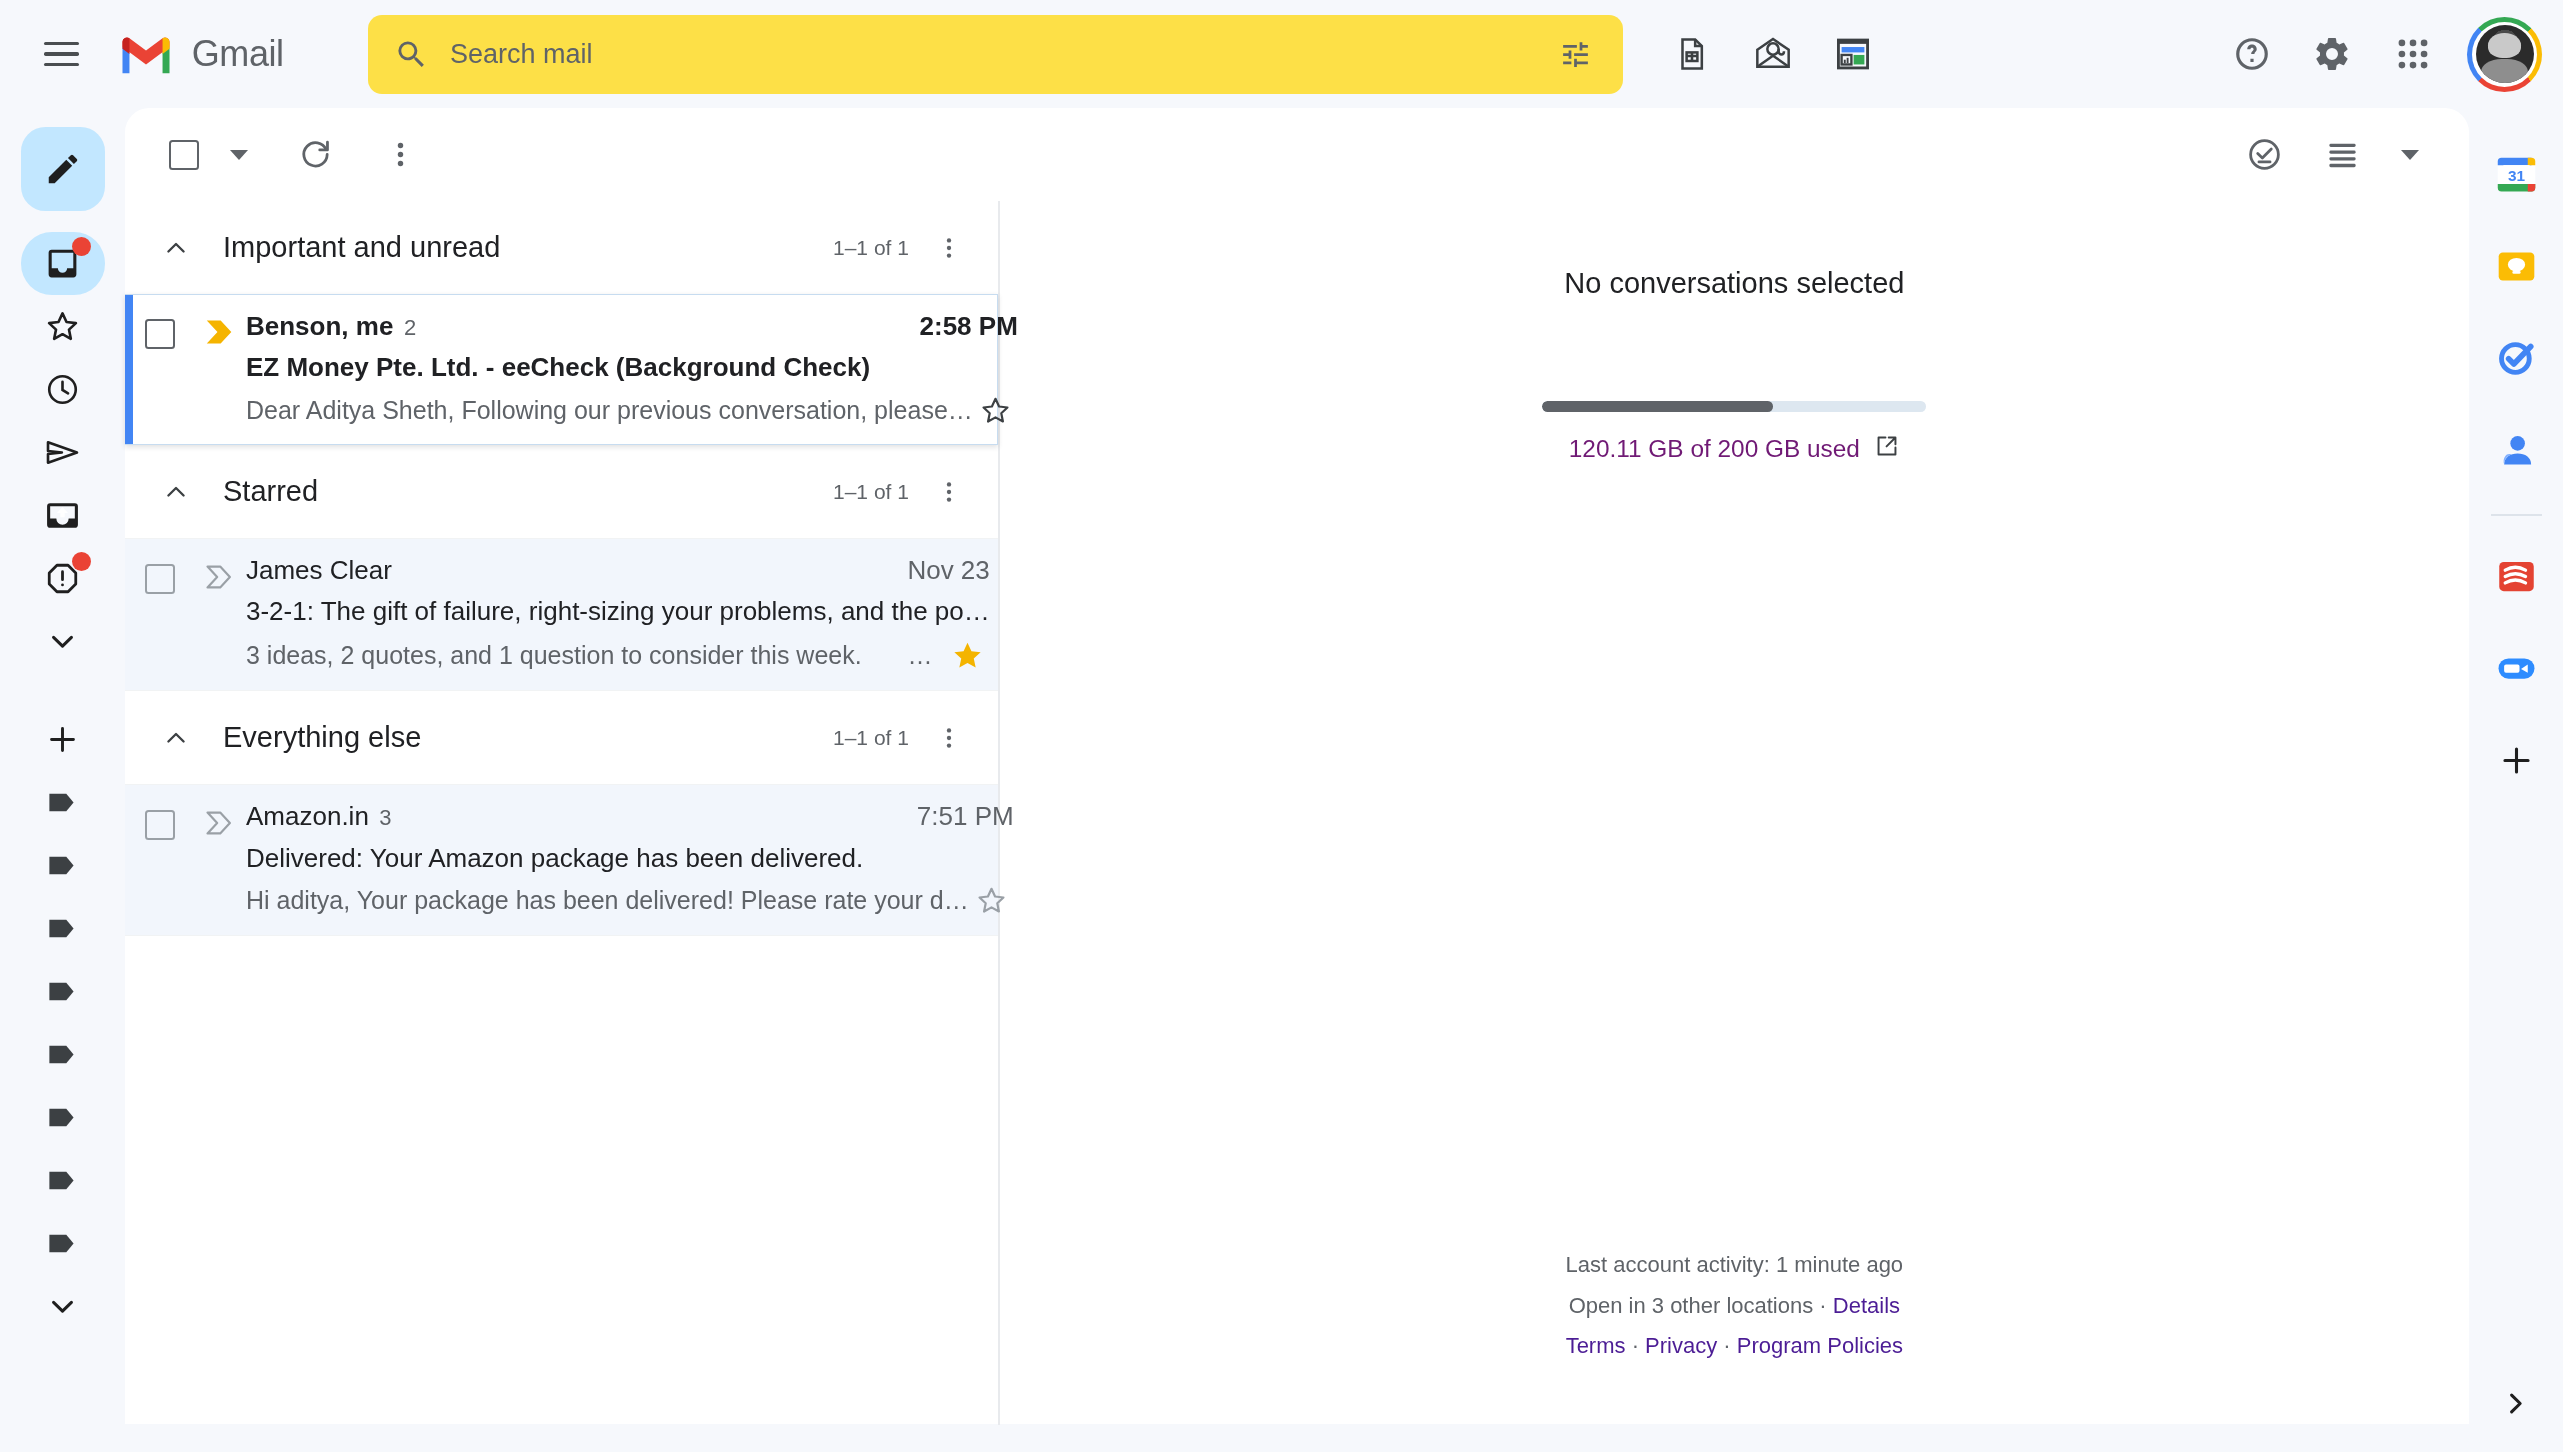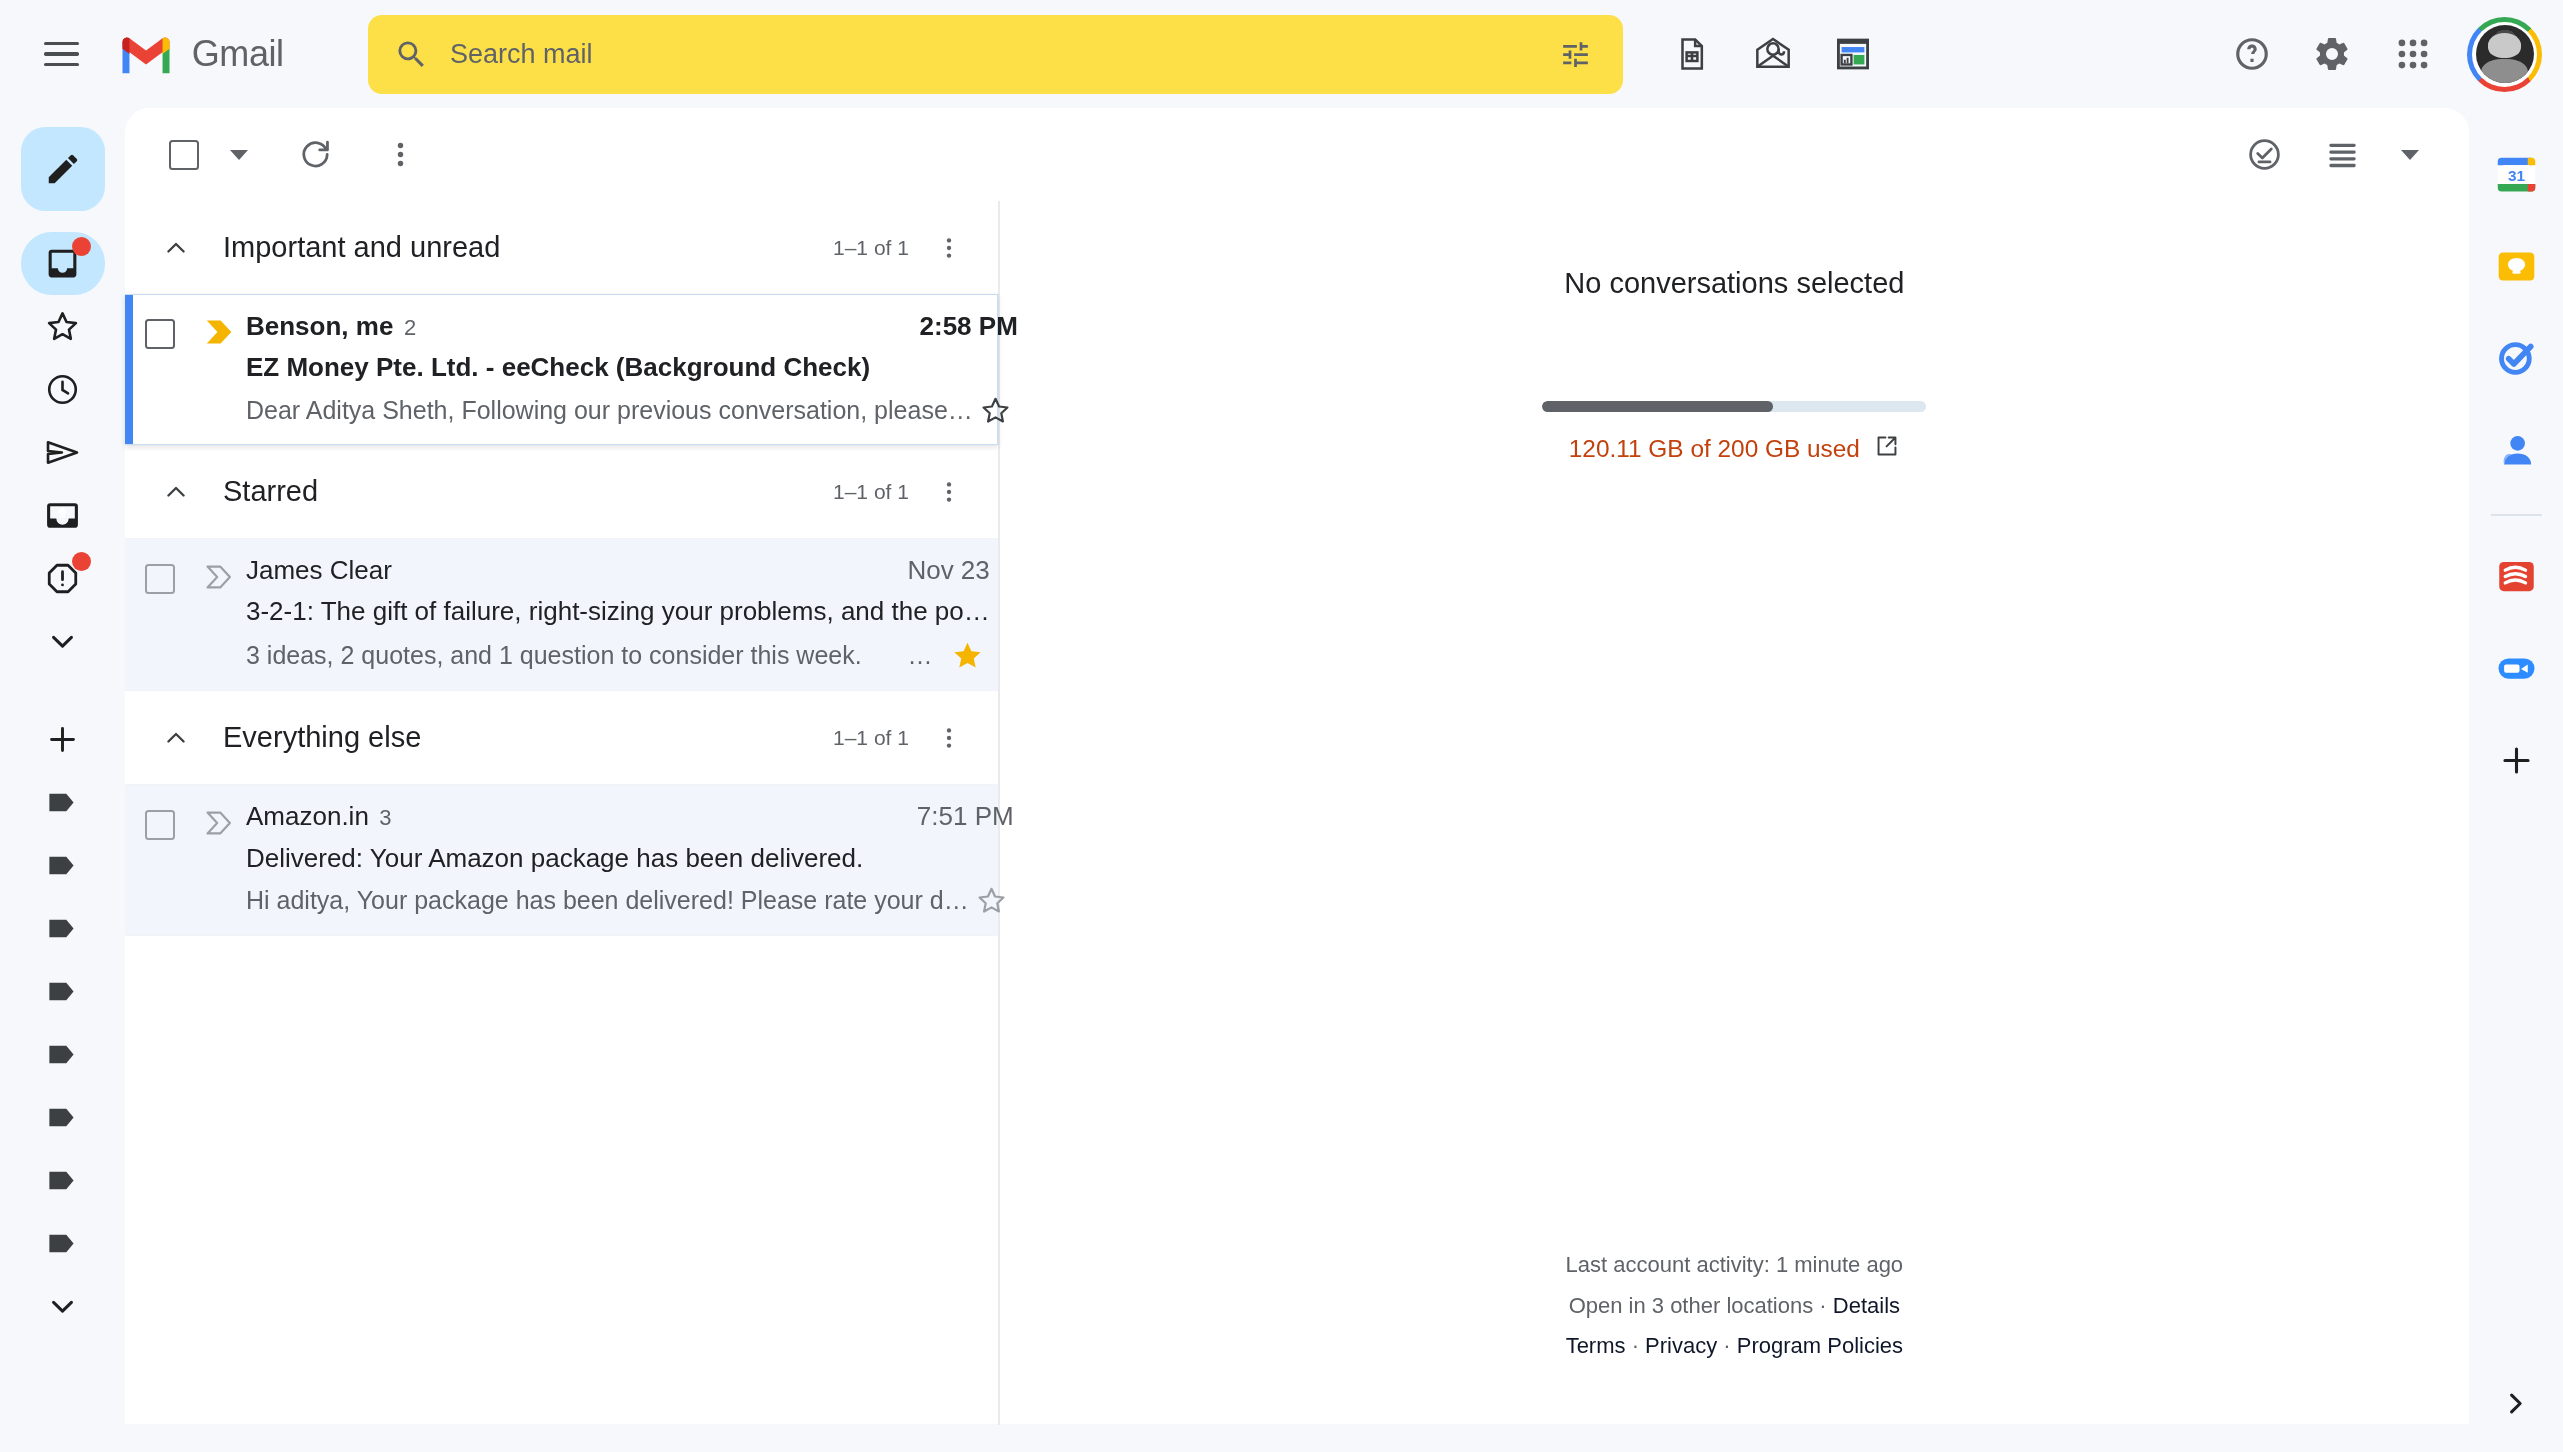--- a/index.html
+++ b/index.html
@@ -148,23 +148,23 @@
   .star-btn { width:45px; flex:0 0 45px; display:flex; align-items:center; justify-content:center; cursor:pointer;}
 
   
   .rp-center { position:absolute; left:0; right:0; top:66px; text-align:center; }
   .rp-title { font-size:29px; color:#202124; }
   .storage-bar {
     width:384px; height:10.5px; background:#dde7f0; border-radius:5.2px;
     margin:101px auto 0; overflow:hidden;
   }
   .storage-fill { height:100%; background:#5f6368; border-radius:5.2px; }
-  .storage-text { margin-top:21px; font-size:24.4px; color:#c2410c; display:flex; align-items:center; justify-content:center; gap:14px;}
+  .storage-text { margin-top:21px; font-size:24.4px; color:#701a75; display:flex; align-items:center; justify-content:center; gap:14px;}
   .rp-footer { position:absolute; left:0; right:0; bottom:58px; text-align:center; font-size:22px; color:#5f6368; line-height:1.85; }
-  .rp-footer a { color:#0f172a; text-decoration:none; cursor:pointer; }
+  .rp-footer a { color:#4c1d95; text-decoration:none; cursor:pointer; }
 
   
   .right-rail {
     position:absolute; right:0; top:108px; width:94px; height:1344px;
     display:flex; flex-direction:column; align-items:center; padding-top:31px;
   }
   .rr-item { width:70px; height:70px; display:flex; align-items:center; justify-content:center; border-radius:12.2px; cursor:pointer; margin-bottom:22px;}
   .rr-div { width:51px; height:1.7px; background:#dde3ea; margin:7px 0 26px; }
   .rr-expand { position:absolute; bottom:14px; right:12.2px; width:70px; height:70px; display:flex; align-items:center; justify-content:center; border-radius:50%; cursor:pointer;}
 </style>

